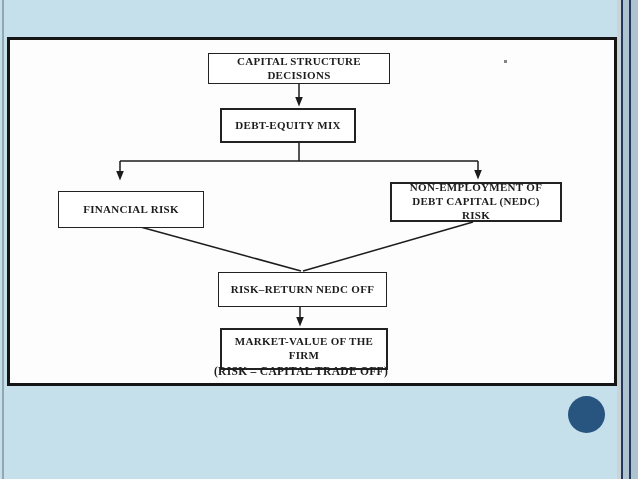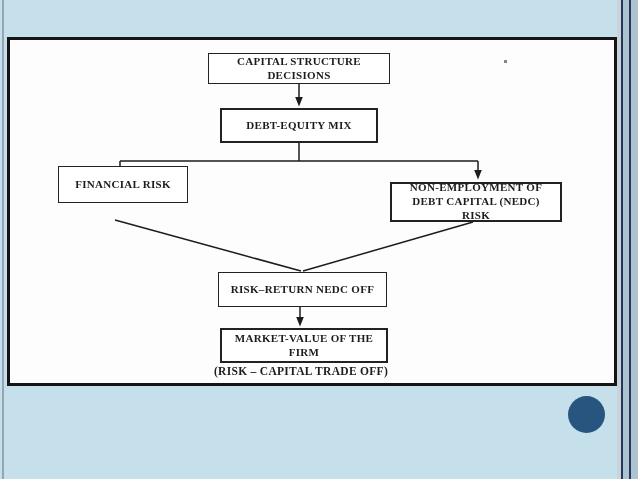--- a/index.html
+++ b/index.html
@@ -71,25 +71,25 @@
     border: 1.8px solid #222;
     display: flex; align-items: center; justify-content: center;
     text-align: center;
     font-weight: bold;
     font-size: 11px;
     letter-spacing: 0.3px;
     color: var(--ink);
     line-height: 1.25;
   }
   #n-capital   { left: 208px; top: 53px;  width: 182px; height: 31px; border-width: 1.3px; }
-  #n-debt      { left: 220px; top: 108px; width: 158px; height: 35px; border-width: 2px; }
-  #n-finrisk   { left: 58px;  top: 166px; width: 130px; height: 37px; }
+  #n-debt      { left: 220px; top: 108px; width: 136px; height: 35px; border-width: 2px; }
+  #n-finrisk   { left: 58px;  top: 191px; width: 146px; height: 37px; }
   #n-nedc      { left: 390px; top: 182px; width: 172px; height: 40px; font-size: 11px; padding: 0 6px; border-width: 2px; }
   #n-riskret   { left: 218px; top: 272px; width: 169px; height: 35px; }
-  #n-market    { left: 220px; top: 328px; width: 168px; height: 35px; border-width: 2px; }
+  #n-market    { left: 220px; top: 328px; width: 168px; height: 42px; border-width: 2px; }
   .diagram-caption {
     position: absolute; left: 186px; top: 365px;
     width: 230px; z-index: 5;
     text-align: center;
     font-weight: bold;
     font-size: 11.5px;
     letter-spacing: 0.3px;
     color: var(--ink);
   }
   .scan-dot {

